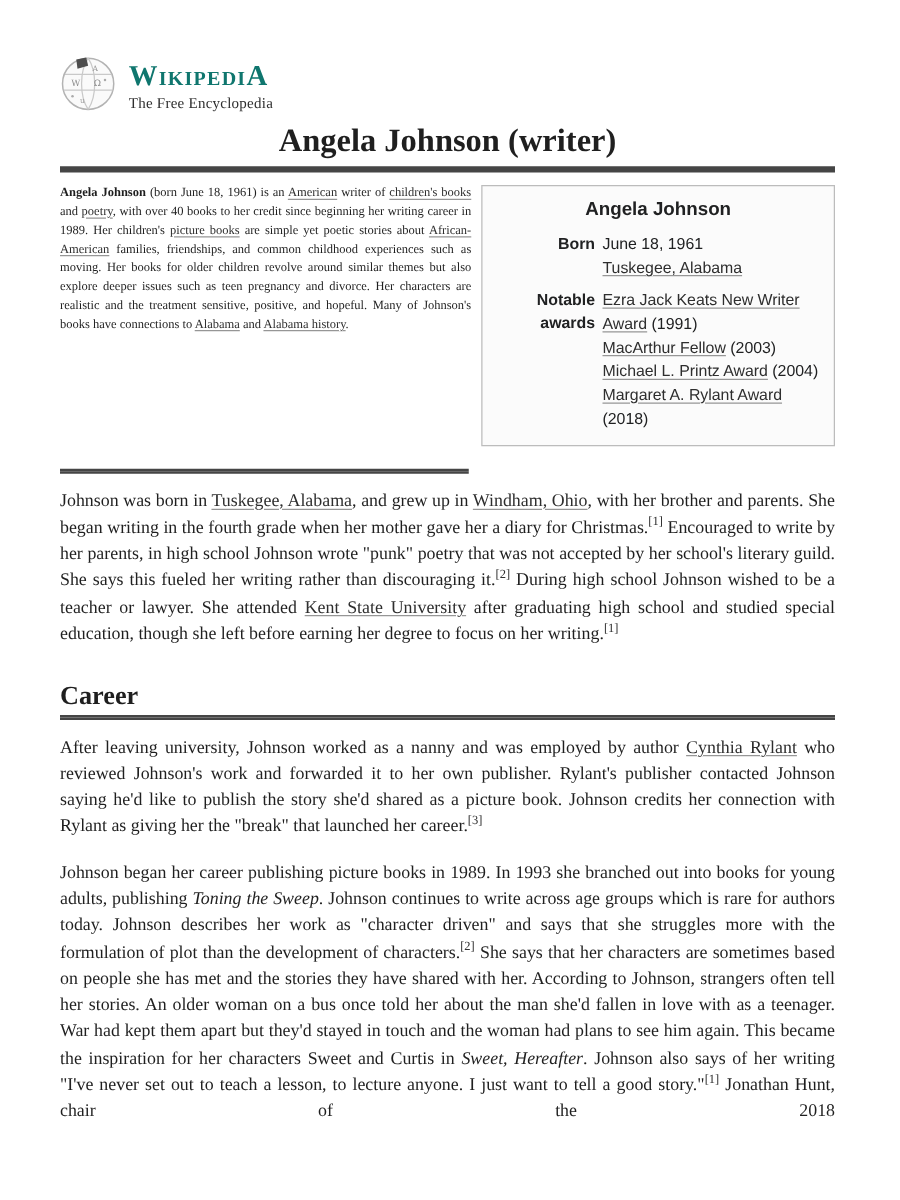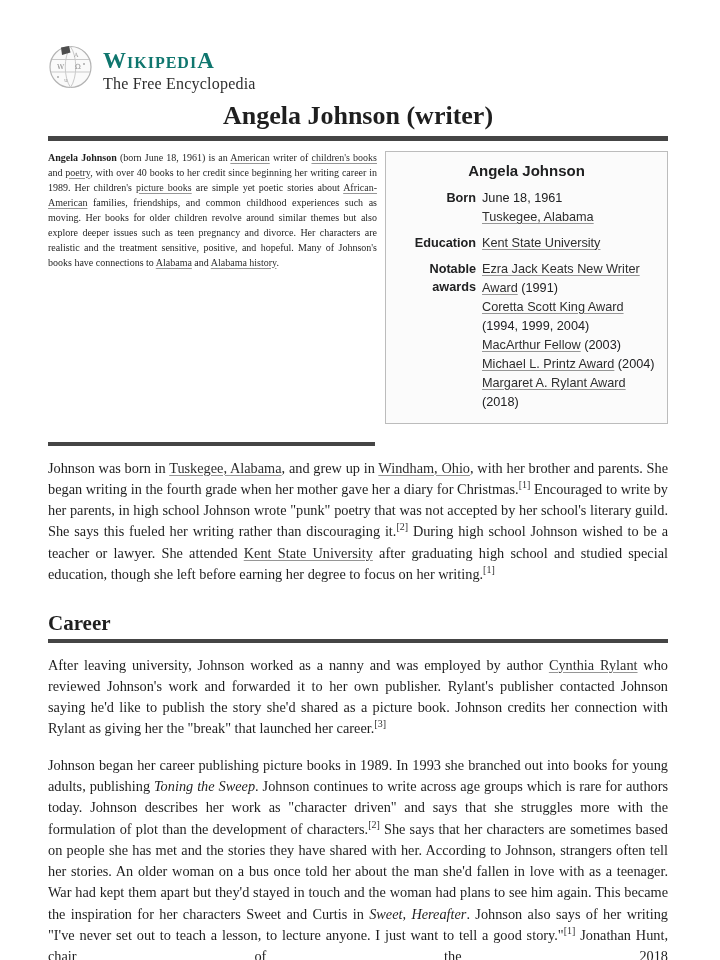--- a/index.html
+++ b/index.html
@@ -15,21 +15,21 @@
   .page{padding:44px 52px 0 48px;}
 
   
   .site-header{display:flex;align-items:flex-start;gap:10px;}
   .globe{width:45px;height:45px;flex:none;}
   .brand{padding-top:5px;}
   .wordmark{
     font-family:"Liberation Serif",serif;font-variant:small-caps;
     font-size:23px;line-height:1;color:#0f766e;letter-spacing:1px;font-weight:600;
   }
-  .tagline{font-size:16px;color:#2e2e2e;margin-top:3px;letter-spacing:.2px;}
+  .tagline{font-size:12px;color:#2e2e2e;margin-top:3px;letter-spacing:.2px;}
 
   
   h1{font-size:26px;line-height:1.1;font-weight:700;margin:9px 0 5px;text-align:center;}
   .title-rule{height:3px;border-top:3px solid var(--rule);border-bottom:2px solid var(--rule);}
 
   
   .lead-wrap{margin-top:9px;}
   .lead{
     font-size:10px;line-height:15px;text-align:justify;margin:0;
   }
@@ -100,30 +100,23 @@
             <td style="display:block;padding:0">
           <div class="ib-title">Angela Johnson</div>
           <div class="ib-row">
             <div class="ib-label">Born</div>
             <div class="ib-value">
               <div><span class="">June 18, 1961</span></div>
               <div><a href="#" class="wlink">Tuskegee, Alabama</a></div>
             </div>
           </div>
           <div class="ib-row">
-            <div class="ib-label">Education</div>
-            <div class="ib-value">
-              <div><a href="#" class="wlink">Kent State University</a></div>
-            </div>
-          </div>
-          <div class="ib-row">
             <div class="ib-label">Notable awards</div>
             <div class="ib-value">
               <div><a href="#" class="wlink">Ezra Jack Keats New Writer Award</a><span class=""> (1991)</span></div>
-              <div><a href="#" class="wlink">Coretta Scott King Award</a><span class=""> (1994, 1999, 2004)</span></div>
               <div><a href="#" class="wlink">MacArthur Fellow</a><span class=""> (2003)</span></div>
               <div><a href="#" class="wlink">Michael L. Printz Award</a><span class=""> (2004)</span></div>
               <div><a href="#" class="wlink">Margaret A. Rylant Award</a><span class=""> (2018)</span></div>
             </div>
           </div>
         </td>
           </tr>
       </tbody>
     </table>
     <p class="lead"><span class="b">Angela Johnson</span><span class=""> (born June 18, 1961) is an </span><a href="#" class="wlink">American</a><span class=""> writer of </span><a href="#" class="wlink">children's books</a><span class=""> and </span><a href="#" class="wlink">poetry</a><span class="">, with over 40 books to her credit since beginning her writing career in 1989. Her children's </span><a href="#" class="wlink">picture books</a><span class=""> are simple yet poetic stories about </span><a href="#" class="wlink">African-American</a><span class=""> families, friendships, and common childhood experiences such as moving. Her books for older children revolve around similar themes but also explore deeper issues such as teen pregnancy and divorce. Her characters are realistic and the treatment sensitive, positive, and hopeful. Many of Johnson's books have connections to </span><a href="#" class="wlink">Alabama</a><span class=""> and </span><a href="#" class="wlink">Alabama history</a><span class="">.</span></p>

